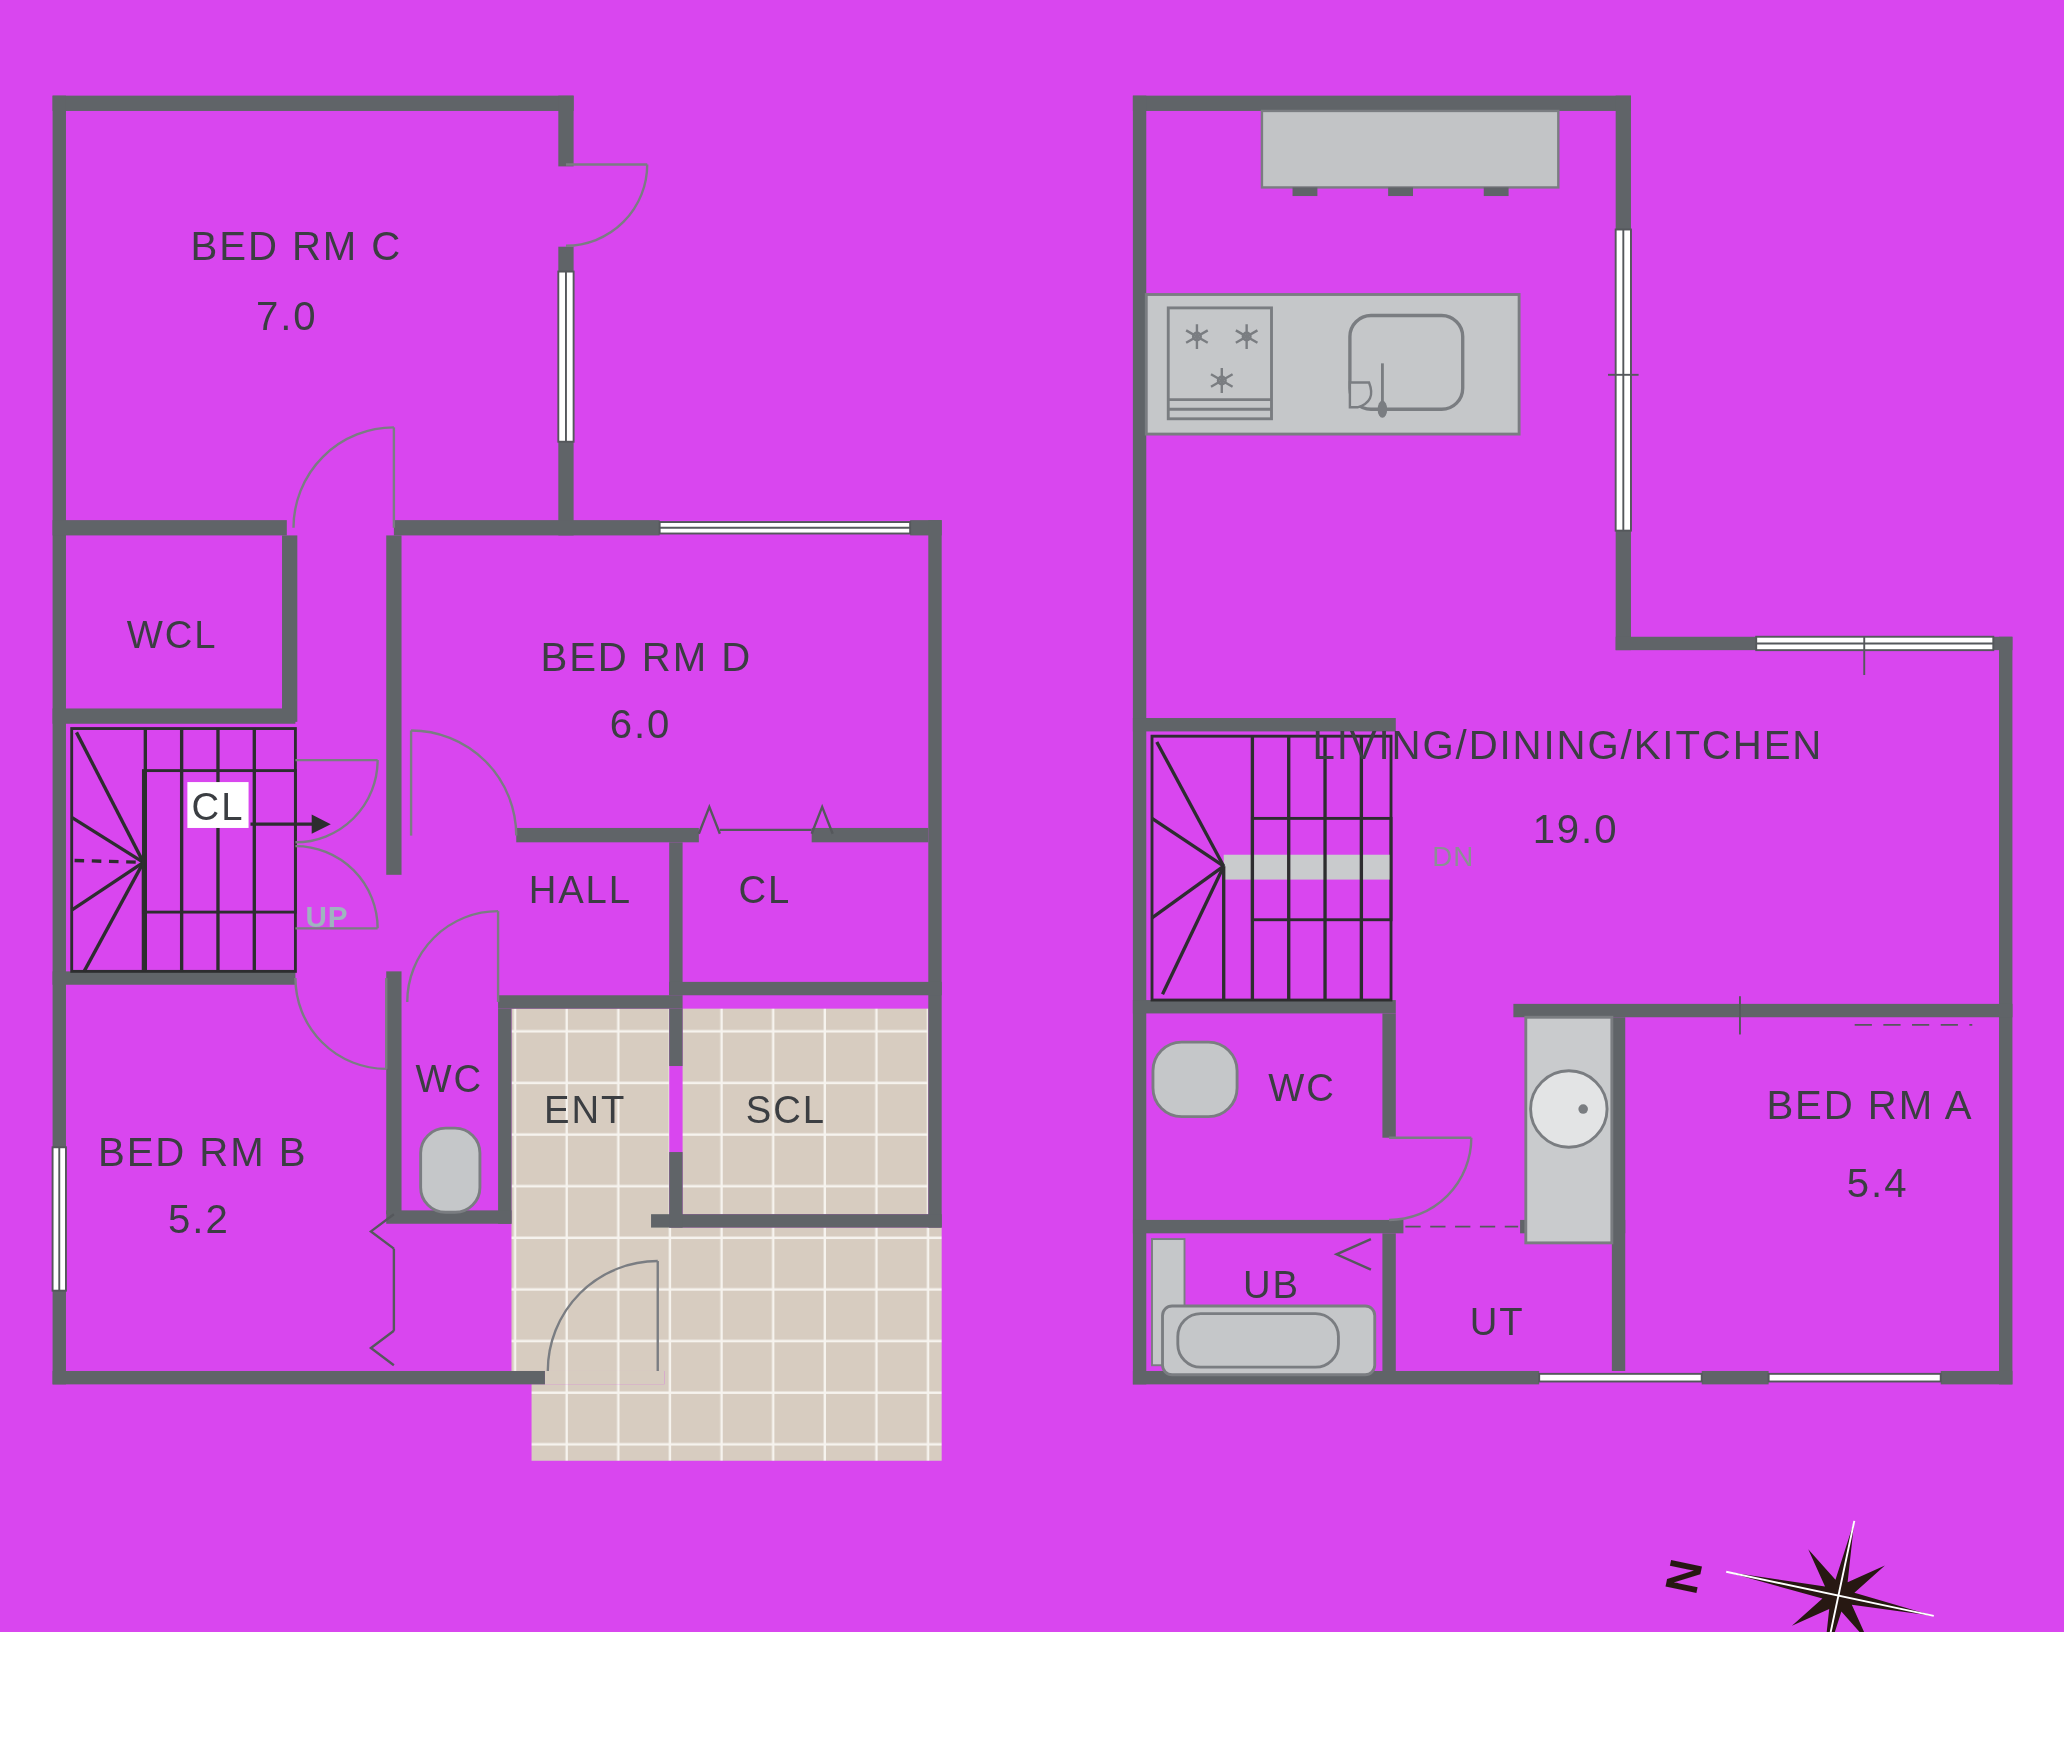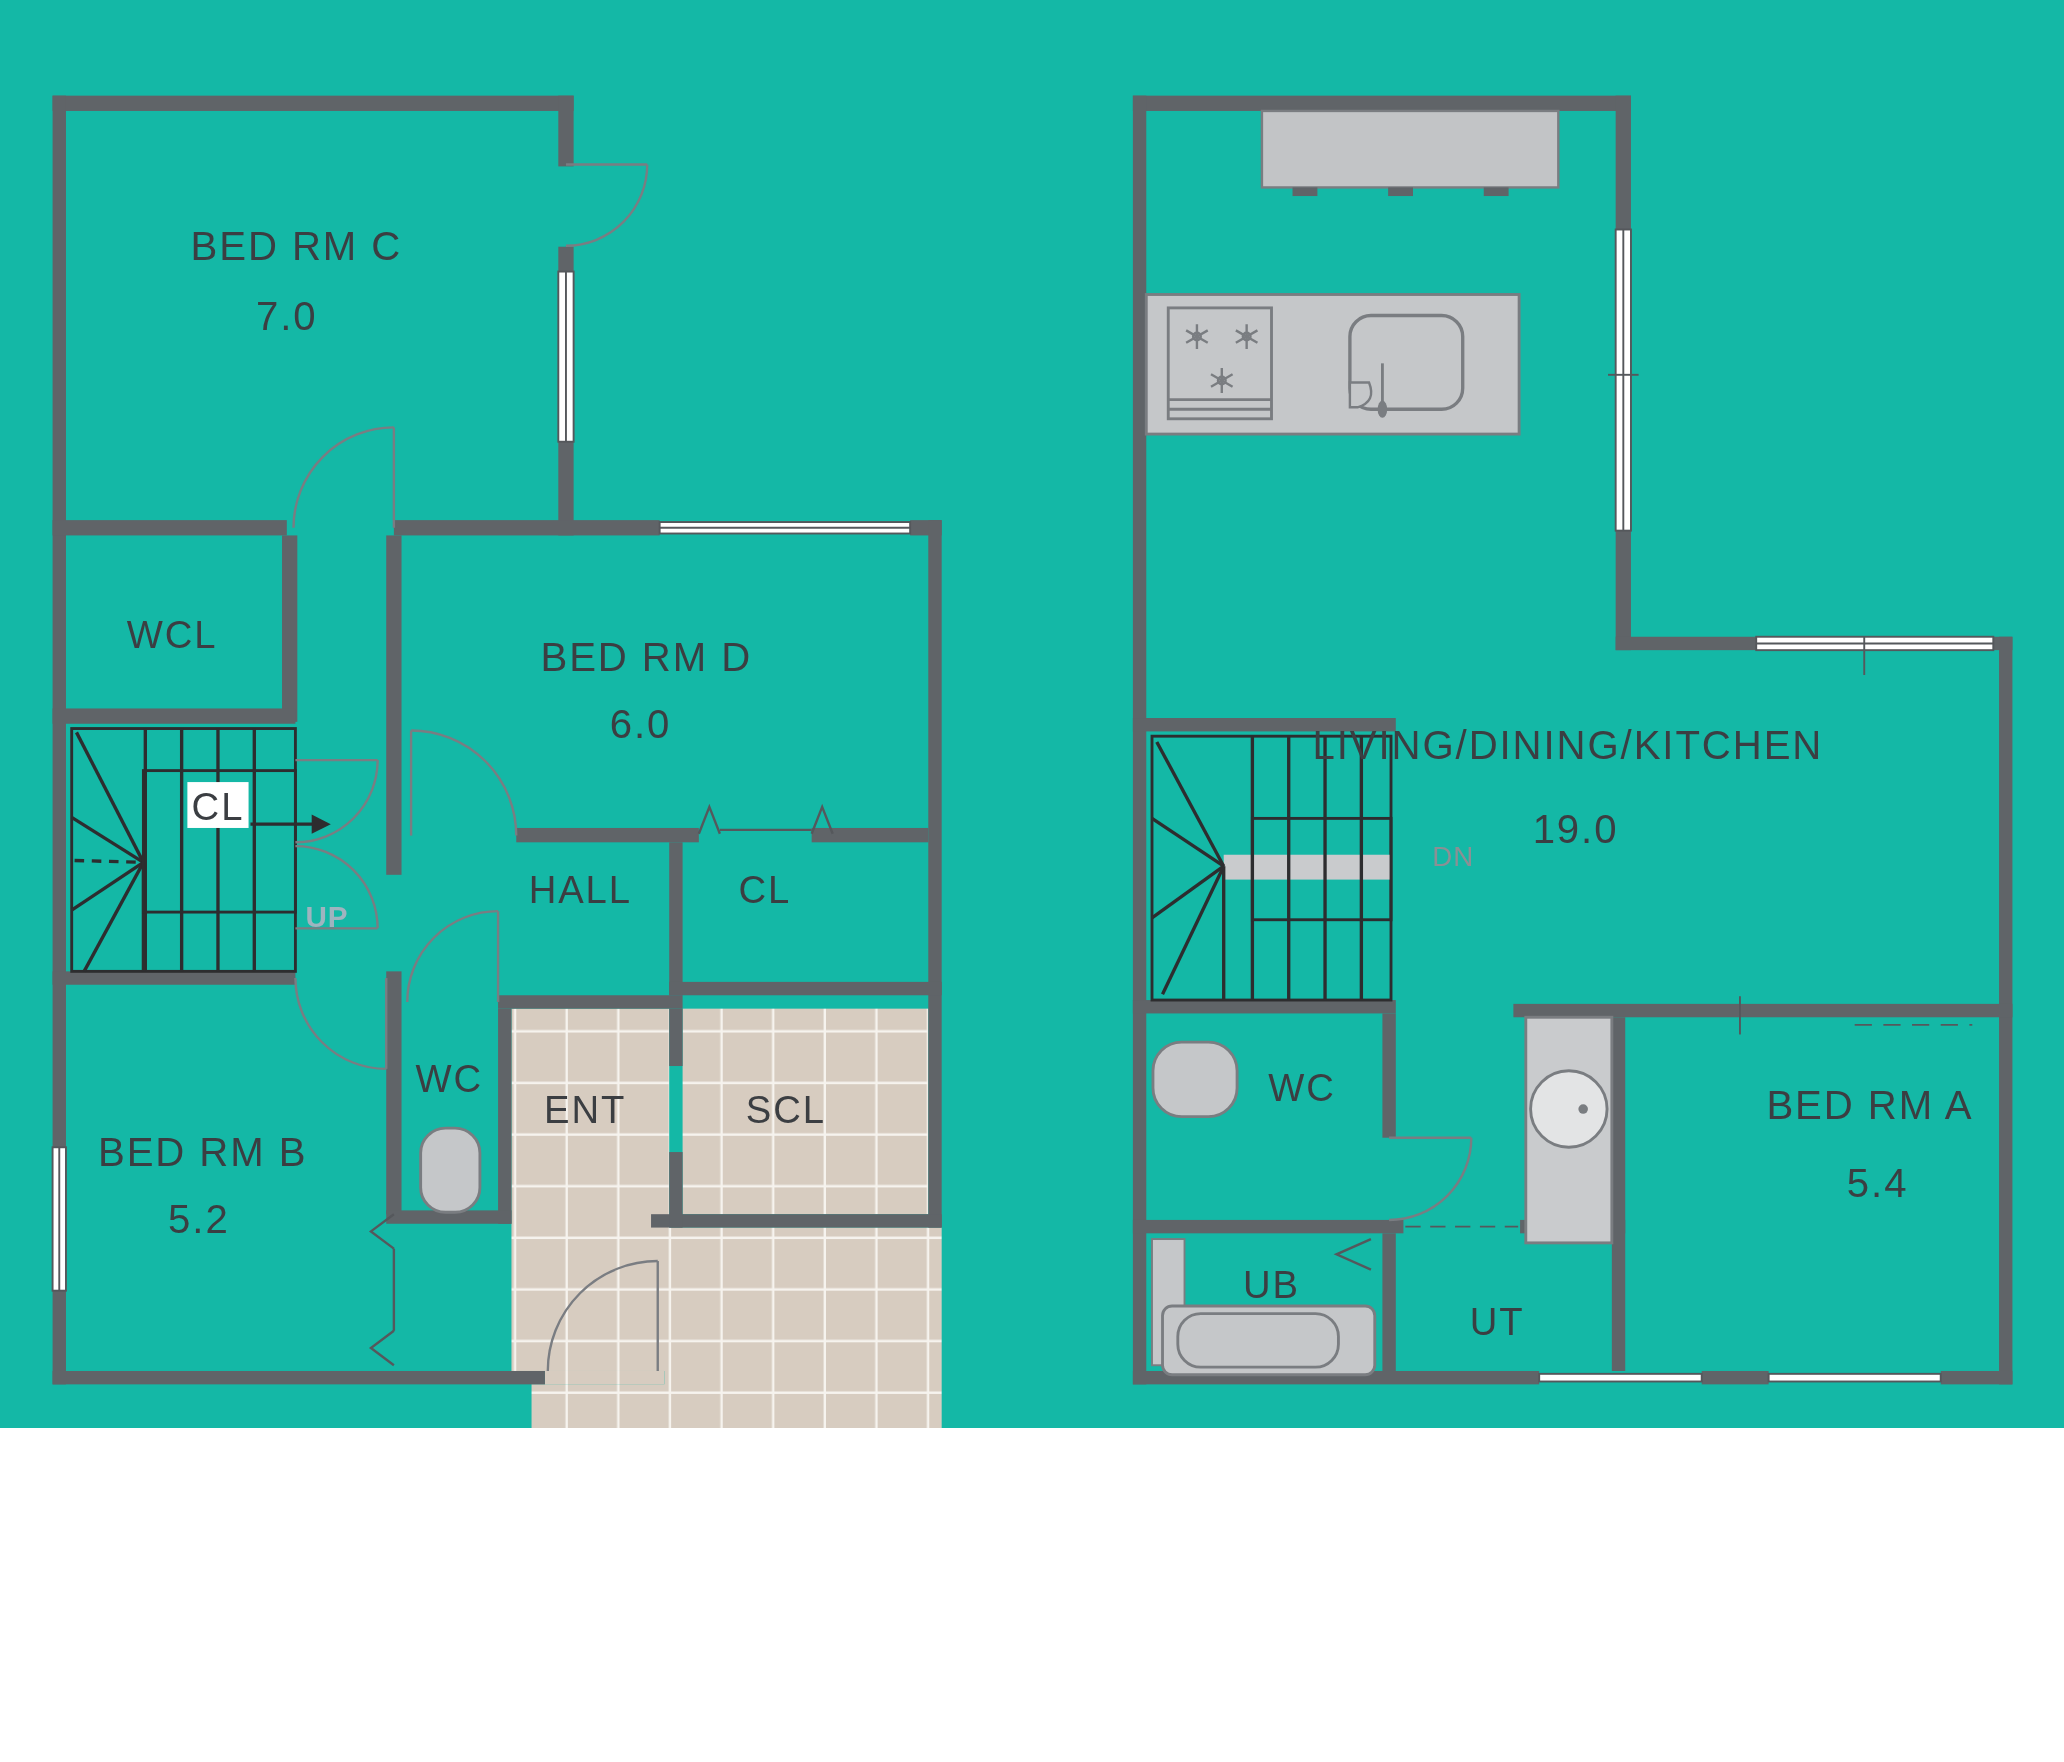--- a/index.html
+++ b/index.html
@@ -1,16 +1,16 @@
 <!DOCTYPE html>
 <html><head>
 <meta charset="utf-8">
 <style>
   html,body{margin:0;padding:0;background:#ffffff;}
-  #stage{position:relative;width:2065px;height:1428px;background:#14b8a6;overflow:hidden;
+  #stage{position:relative;width:2065px;height:1632px;background:#d946ef;overflow:hidden;
          font-family:"Liberation Sans", sans-serif;}
   svg{position:absolute;left:0;top:0;}
   .wall{fill:#606468;}
   .thinline{stroke:#55585c;stroke-width:2.5;fill:none;}
   .doorarc{stroke:#7a7d82;stroke-width:2.5;fill:none;}
   .window{fill:#ffffff;stroke:#55585c;stroke-width:2;}
   .winline{stroke:#55585c;stroke-width:2;}
   .stair{stroke:#2d2d2f;stroke-width:3.5;fill:none;}
   .stairbox{stroke:#2d2d2f;stroke-width:3;fill:none;}
   .fixture{fill:#c5c7c9;stroke:#7a7d81;stroke-width:3;}

